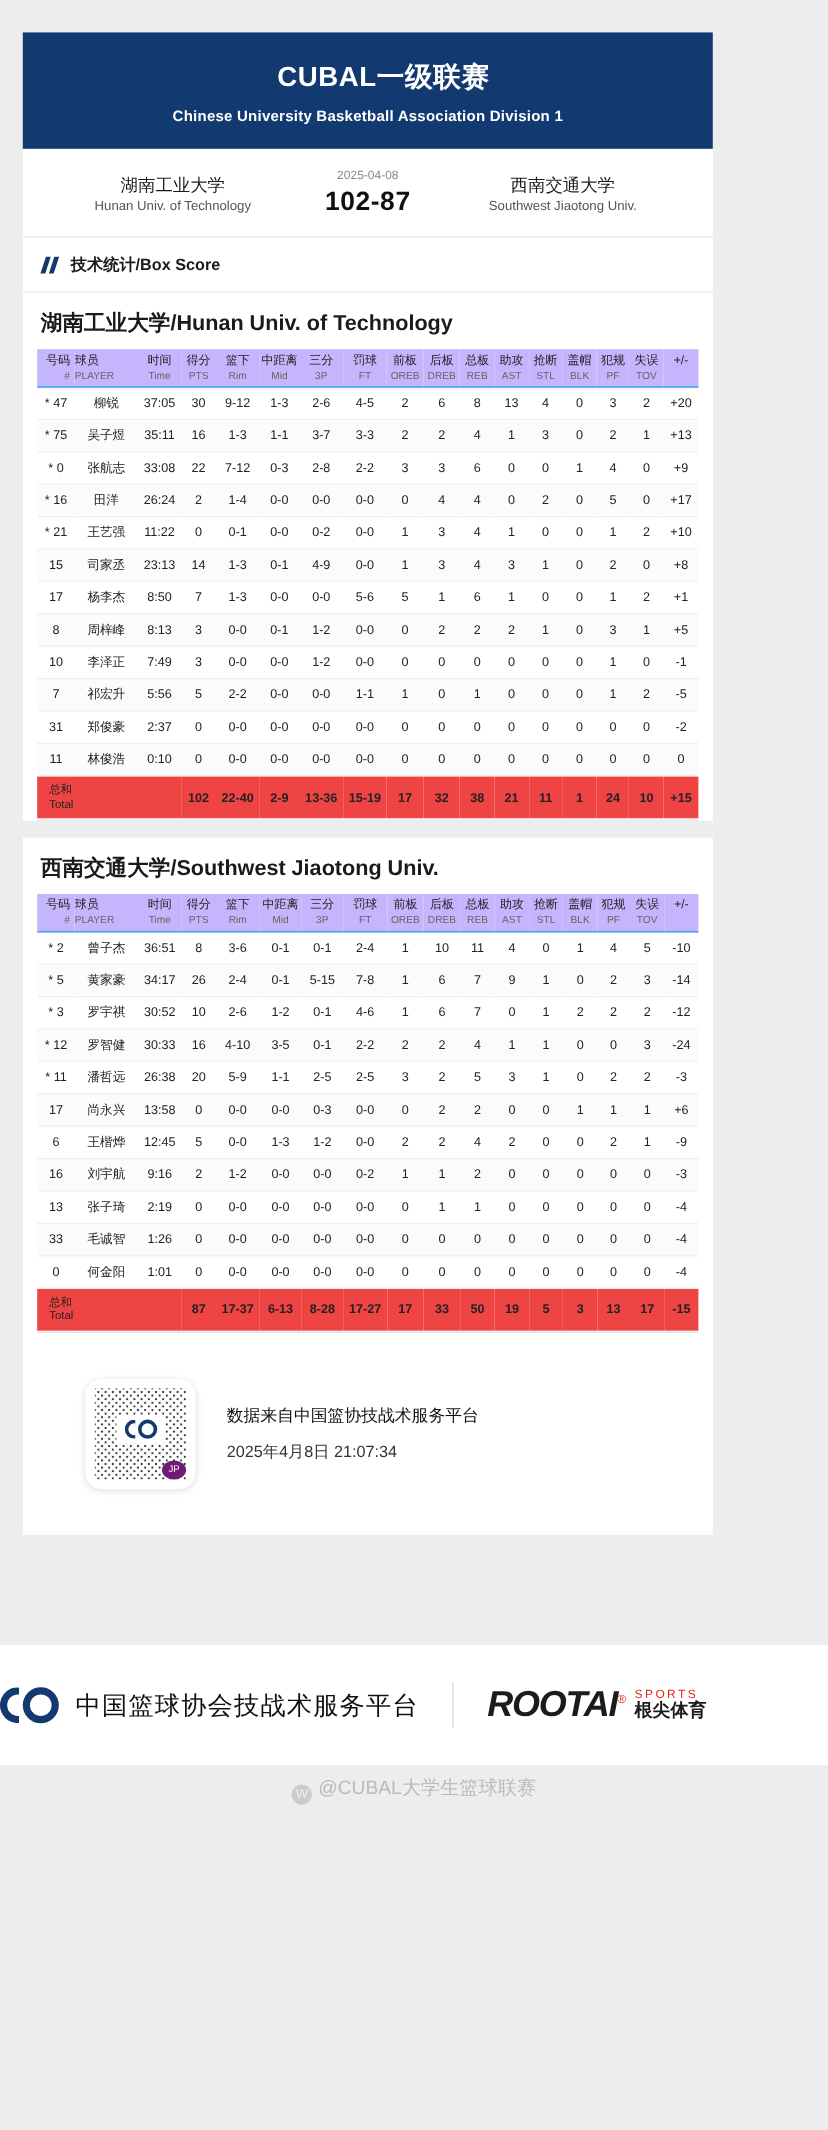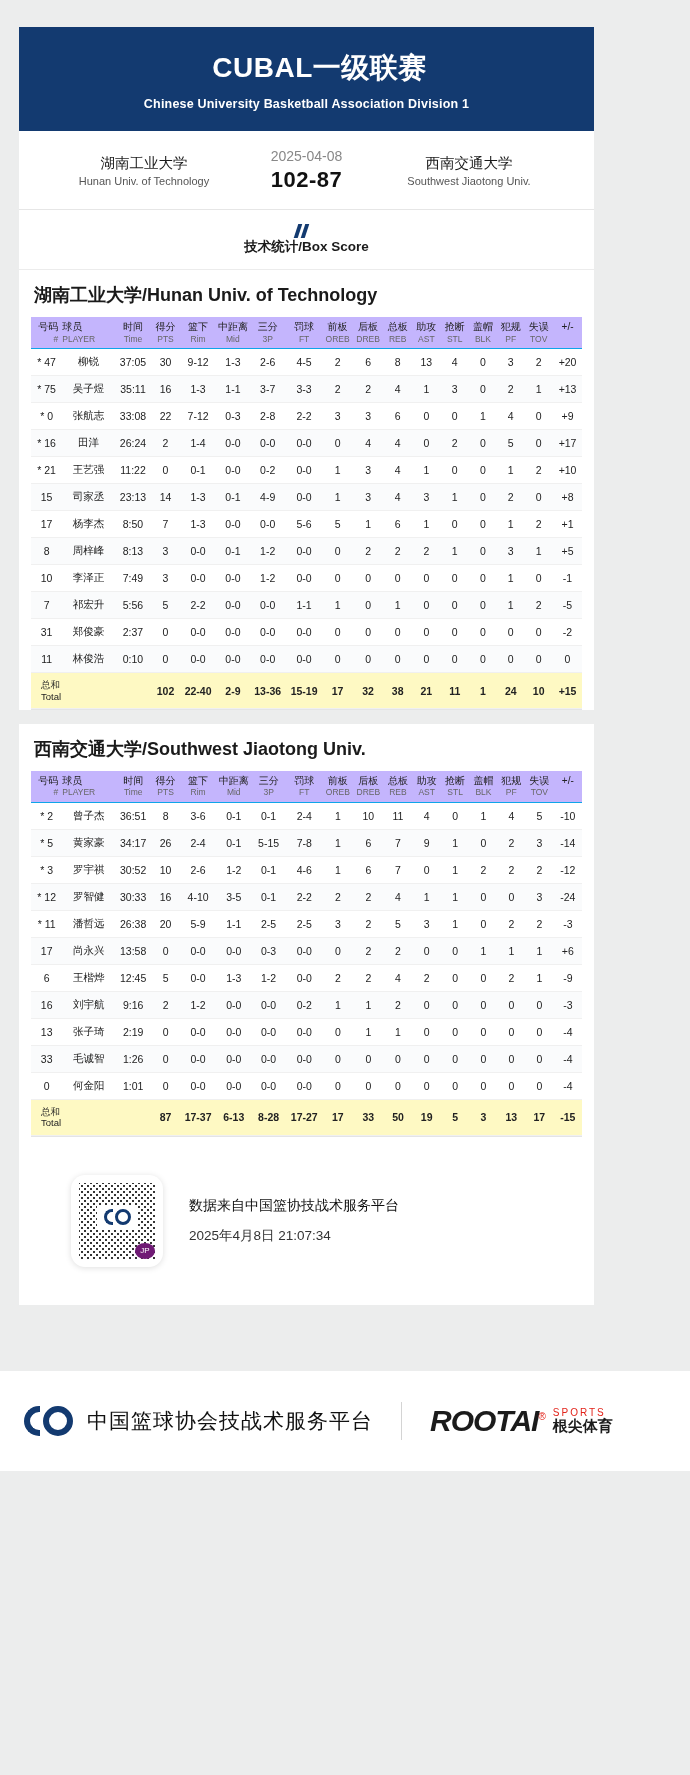--- a/index.html
+++ b/index.html
@@ -24,21 +24,21 @@
     background: #ffffff;
   }
   
   .header {
     background: #133a70;
     color: #ffffff;
     text-align: center;
     padding: 22px 0 20px 0;
   }
   .header .title {
-    font-size: 28px;
+    font-size: 23px;
     font-weight: bold;
     letter-spacing: 0.5px;
     margin-bottom: 10px;
     margin-left: 26px;
   }
   .header .subtitle {
     font-size: 12.5px;
     font-weight: bold;
     letter-spacing: 0.2px;
   }
@@ -61,37 +61,36 @@
   }
   .team-block .en {
     font-size: 11px;
     color: #555;
   }
   .score-block {
     width: 120px;
     text-align: center;
   }
   .score-block .date {
-    font-size: 14px;
+    font-size: 10px;
     color: #888;
     margin-bottom: 3px;
   }
   .score-block .score {
     font-size: 22px;
     font-weight: bold;
     color: #111;
     letter-spacing: 0.5px;
   }
   
   .section-title {
     display: flex;
     align-items: center;
     padding: 14px 16px 13px 16px;
     border-bottom: 1px solid #ececec;
-    flex-direction: column;
   }
   .slash {
     display: inline-block;
     width: 16px;
     height: 14px;
     margin-right: 8px;
     position: relative;
   }
   .slash::before, .slash::after {
     content: "";
@@ -168,21 +167,21 @@
   th.h-name { width: 60px; text-align: left; padding-left: 4px; }
   th.h-num .cnh, th.h-num .enh { text-align: right; padding-right: 4px; }
   th.h-name .cnh, th.h-name .enh { text-align: left; }
   td.c-time { width: 40px; }
   td.num { width: 33px; }
   td.wide { width: 40px; }
   tr.total td {
     font-weight: bold;
     padding: 7px 0;
     border-bottom: none;
-    background: #fef9c3;
+    background: #ef4444;
   }
   tr.total td.c-total-label {
     text-align: left;
     padding-left: 10px;
     font-size: 9.5px;
     line-height: 1.2;
     font-weight: normal;
     color: #222;
   }
   .tbl-bottom-line { border-bottom: 1px solid #e3e4e6; height: 0; }
@@ -266,21 +265,20 @@
   
   .brand-bar {
     position: absolute;
     left: 0;
     top: 1371px;
     width: 690px;
     height: 100px;
     background: #ffffff;
     display: flex;
     align-items: center;
-    padding-left: 24px;
   }
   .brand-left {
     display: flex;
     align-items: center;
   }
   .brand-logo {
     display: inline-flex;
     align-items: center;
     margin-right: 14px;
   }
@@ -1069,14 +1067,17 @@
     <div class="brand-sep"></div>
     <div class="brand-right">
       <span class="rootai"><span>ROOTAI</span><span class="rootai-sup">®</span></span>
       <span class="rootai-cn">
         <span class="top">SPORTS</span>
         <span class="bot">根尖体育</span>
       </span>
     </div>
   </div>
 
+  <div class="watermark">
+    <span class="wm-icon">W</span><span>@CUBAL大学生篮球联赛</span>
+  </div>
 
 </div>
 
 </body></html>

